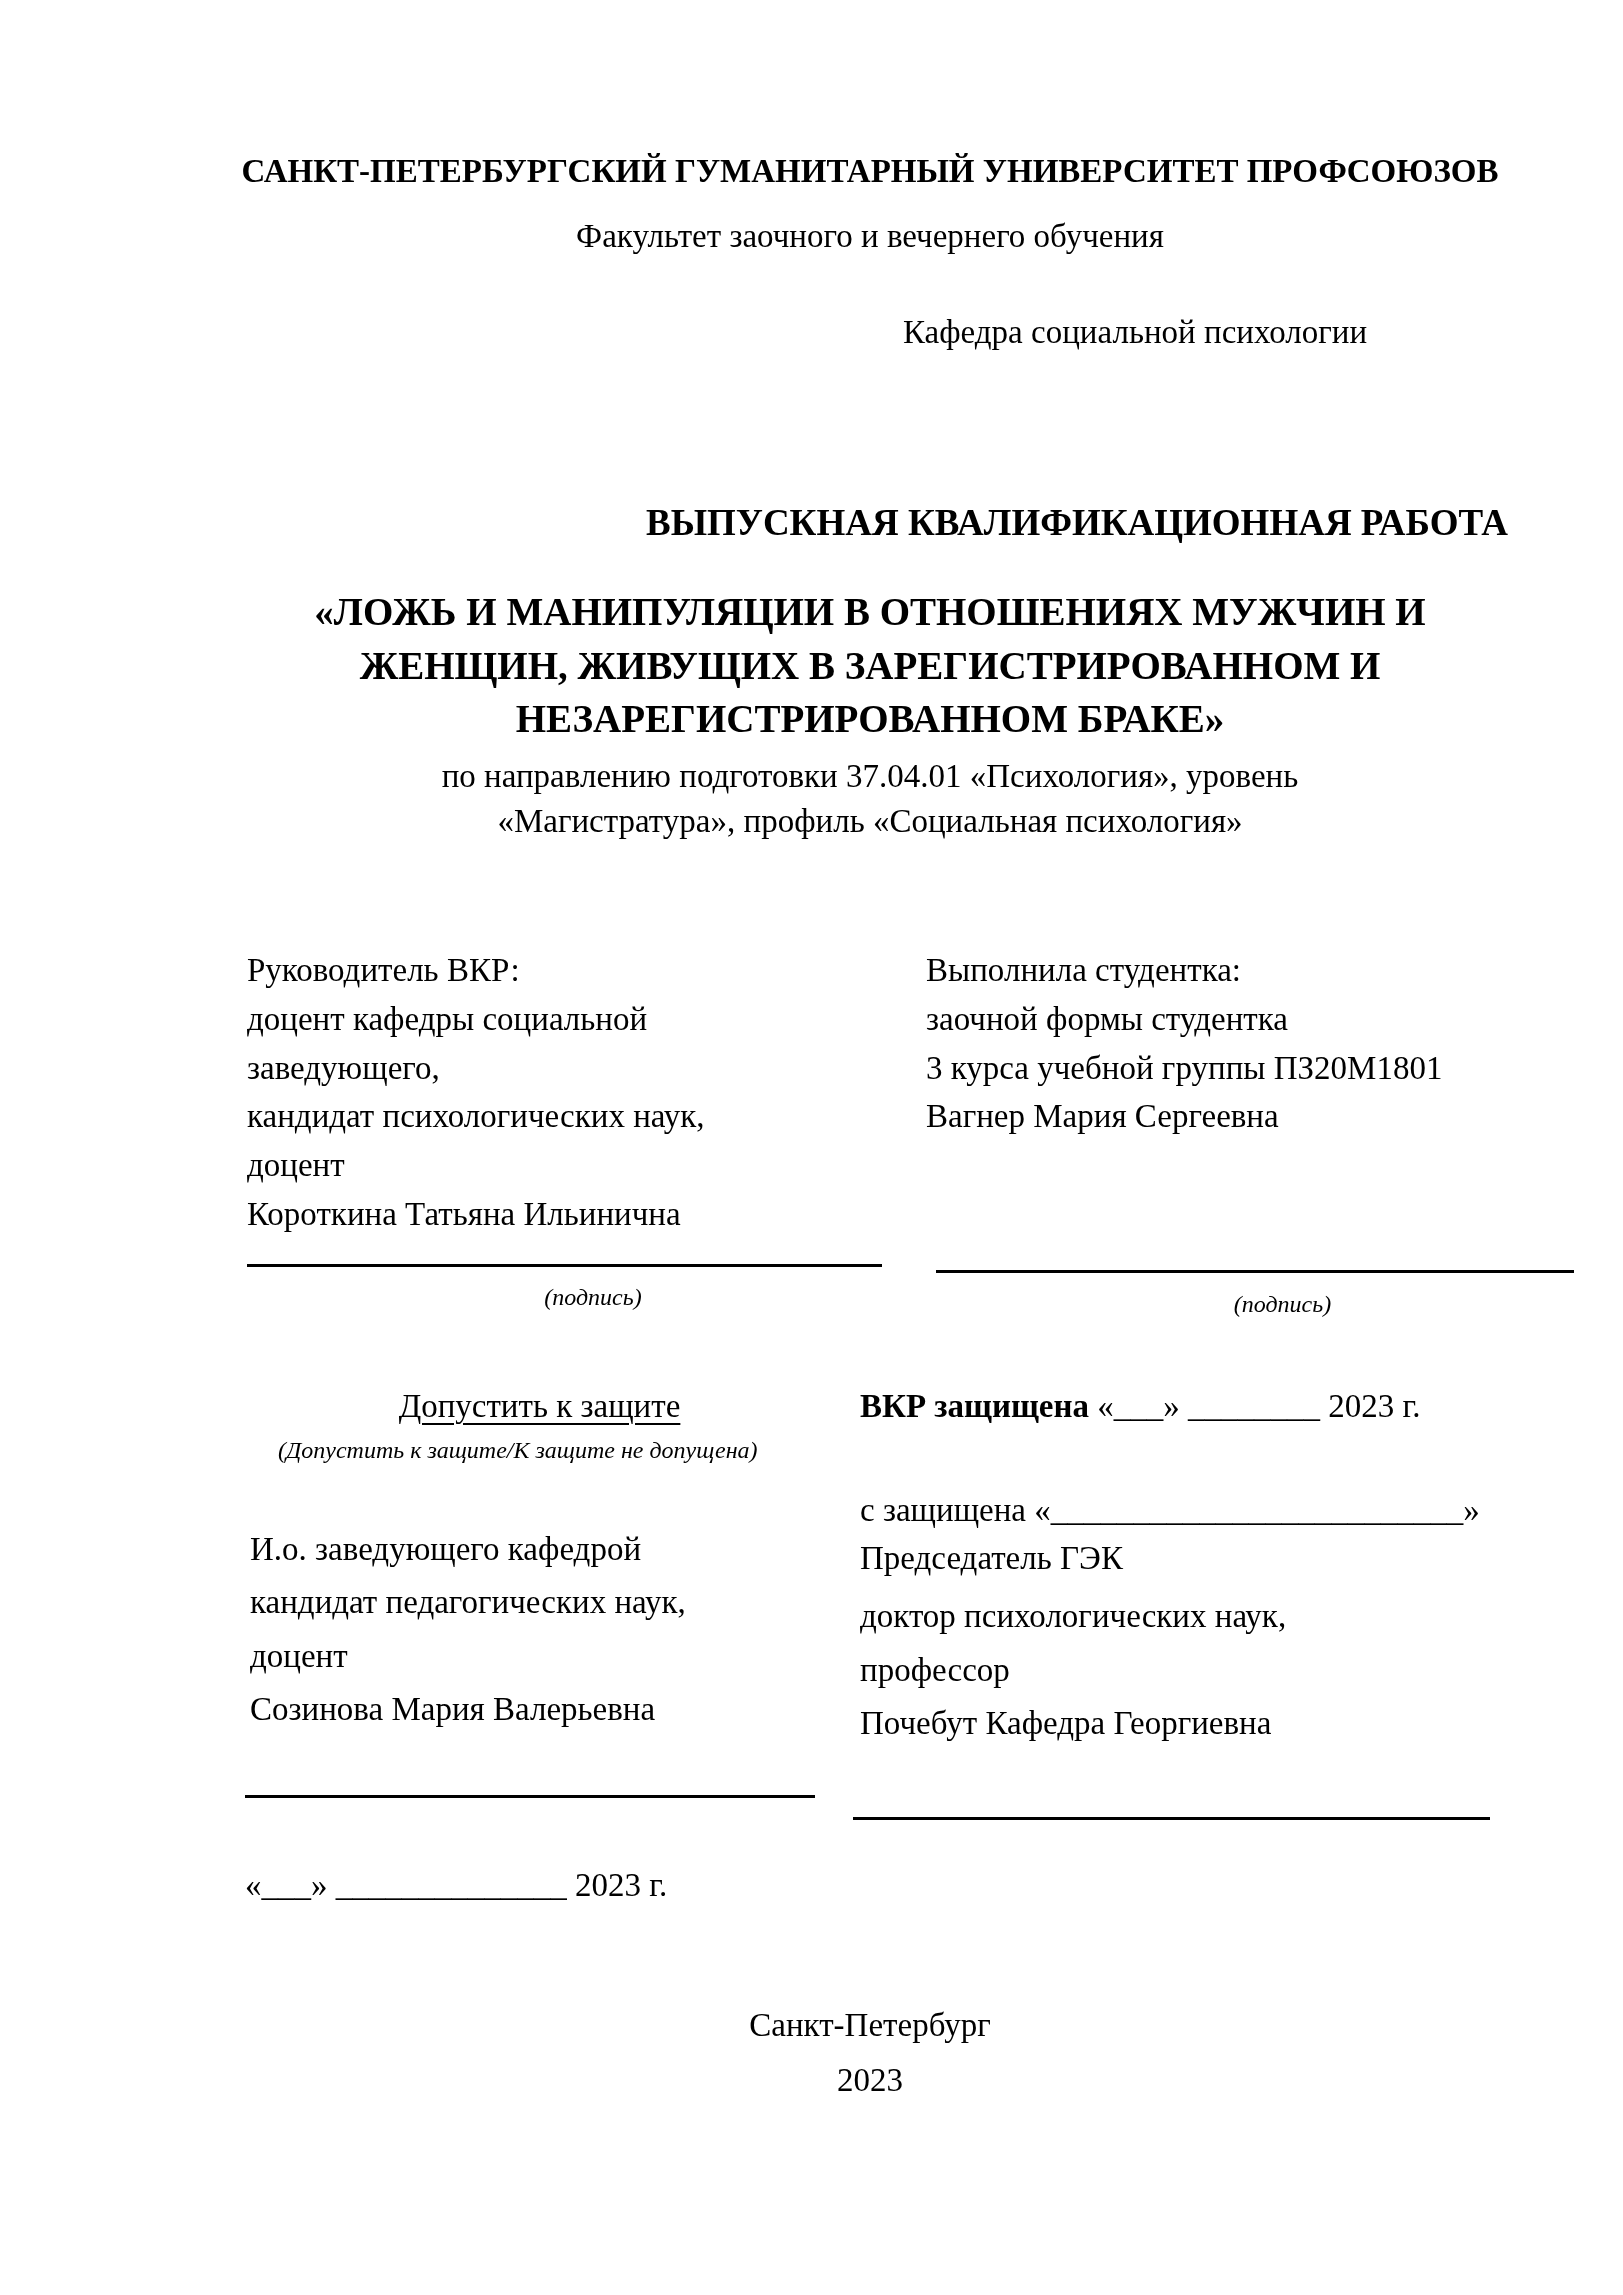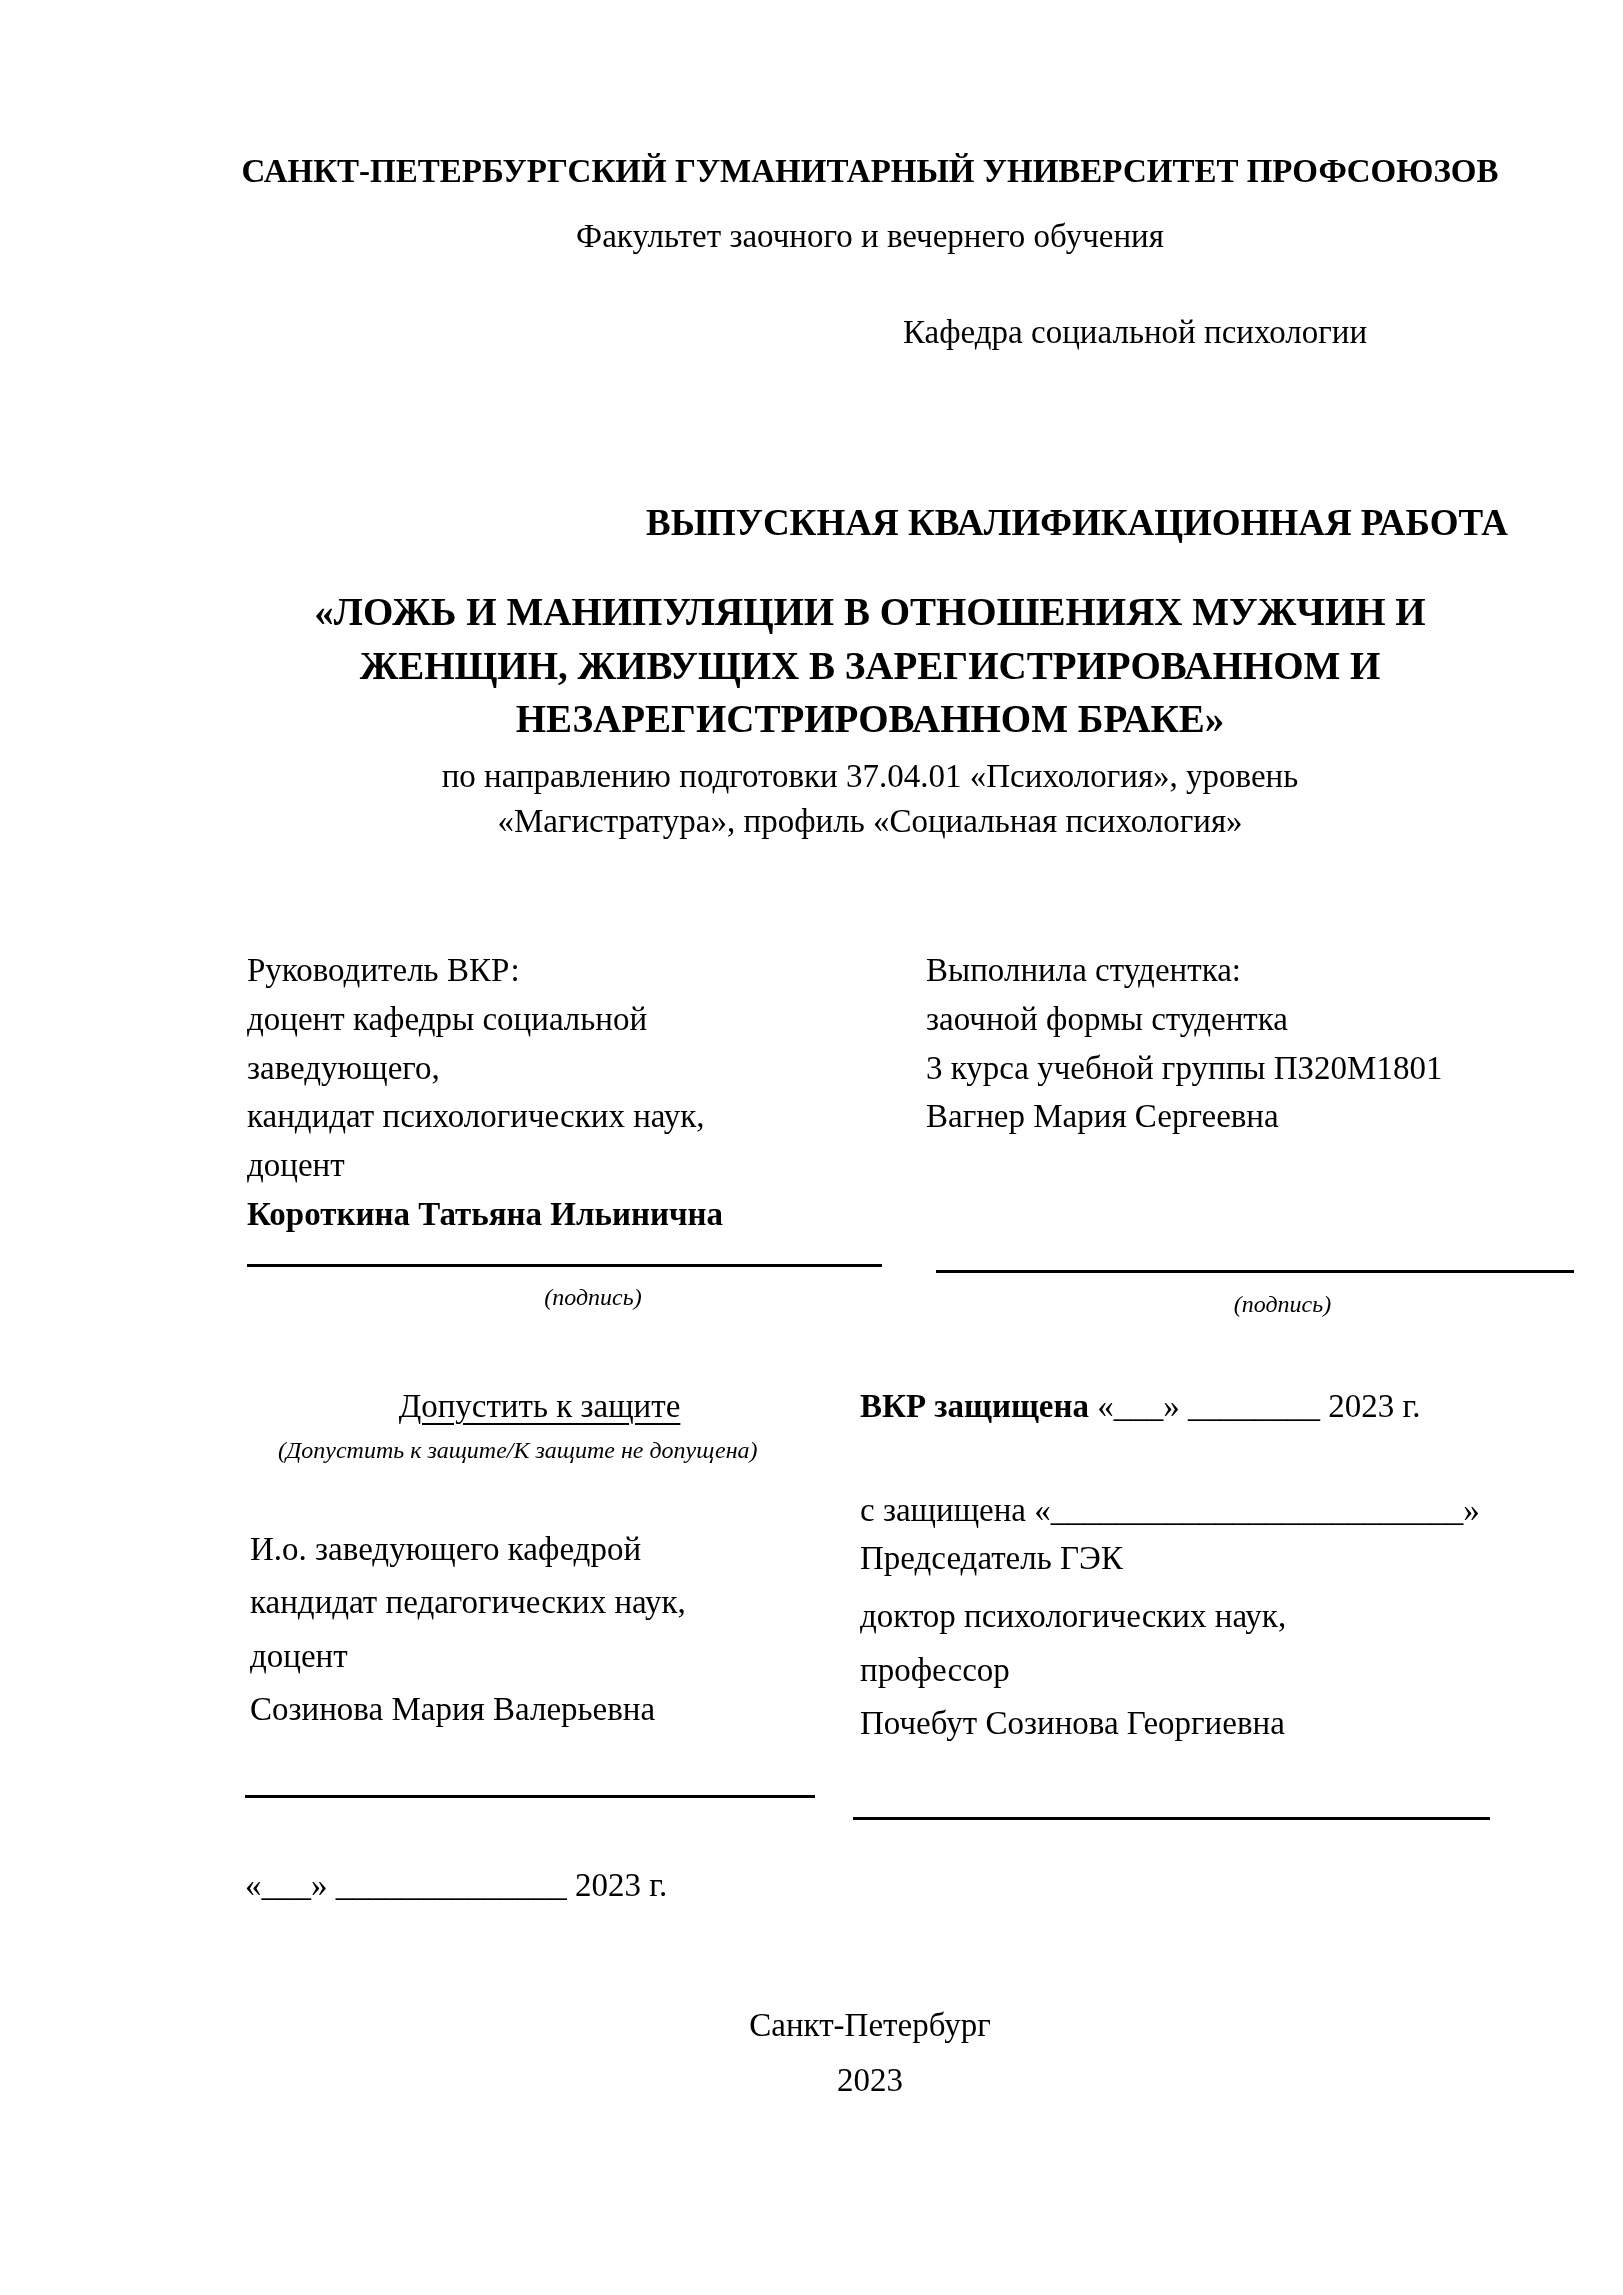--- a/index.html
+++ b/index.html
@@ -37,21 +37,21 @@
   <div class="t center b fs50" style="top:644px;">ЖЕНЩИН, ЖИВУЩИХ В ЗАРЕГИСТРИРОВАННОМ И</div>
   <div class="t center b fs50" style="top:697px;">НЕЗАРЕГИСТРИРОВАННОМ БРАКЕ»</div>
   <div class="t center fs42" style="top:758px;">по направлению подготовки 37.04.01 «Психология», уровень</div>
   <div class="t center fs42" style="top:803px;">«Магистратура», профиль «Социальная психология»</div>
 
   <div class="t fs42" style="top:952px; left:247px;">Руководитель ВКР:</div>
   <div class="t fs42" style="top:1001px; left:247px;">доцент кафедры социальной</div>
   <div class="t fs42" style="top:1050px; left:247px;">заведующего,</div>
   <div class="t fs42" style="top:1098px; left:247px;">кандидат психологических наук,</div>
   <div class="t fs42" style="top:1147px; left:247px;">доцент</div>
-  <div class="t fs42" style="top:1196px; left:247px;font-weight:bold;">Короткина Татьяна Ильинична</div>
+  <div class="t fs42" style="top:1196px; left:247px;">Короткина Татьяна Ильинична</div>
 
   <div class="t fs42" style="top:952px; left:926px;">Выполнила студентка:</div>
   <div class="t fs42" style="top:1001px; left:926px;">заочной формы студентка</div>
   <div class="t fs42" style="top:1050px; left:926px;">3 курса учебной группы ПЗ20М1801</div>
   <div class="t fs42" style="top:1098px; left:926px;">Вагнер Мария Сергеевна</div>
 
   <div class="hr" style="top:1264px; left:247px; width:635px;"></div>
   <div class="hr" style="top:1270px; left:936px; width:638px;"></div>
   <div class="t i fs34" style="top:1284px; left:247px; width:636px; text-align:center;">(подпись)</div>
   <div class="t i fs34" style="top:1291px; left:936px; width:637px; text-align:center;">(подпись)</div>
@@ -61,21 +61,21 @@
   <div class="t fs42" style="top:1531px; left:250px;">И.о. заведующего кафедрой</div>
   <div class="t fs42" style="top:1584px; left:250px;">кандидат педагогических наук,</div>
   <div class="t fs42" style="top:1638px; left:250px;">доцент</div>
   <div class="t fs42" style="top:1691px; left:250px;">Созинова Мария Валерьевна</div>
 
   <div class="t fs42" style="top:1388px; left:860px;"><span class="b">ВКР защищена</span> <span>«___» ________ 2023 г.</span></div>
   <div class="t fs42" style="top:1492px; left:860px;">с защищена «_________________________»</div>
   <div class="t fs42" style="top:1540px; left:860px;">Председатель ГЭК</div>
   <div class="t fs42" style="top:1598px; left:860px;">доктор психологических наук,</div>
   <div class="t fs42" style="top:1652px; left:860px;">профессор</div>
-  <div class="t fs42" style="top:1705px; left:860px;">Почебут Созинова Георгиевна</div>
+  <div class="t fs42" style="top:1705px; left:860px;">Почебут Кафедра Георгиевна</div>
 
   <div class="hr" style="top:1795px; left:245px; width:570px;"></div>
   <div class="hr" style="top:1817px; left:853px; width:637px;"></div>
 
   <div class="t fs42" style="top:1867px; left:245px;">«___» ______________ 2023 г.</div>
 
   <div class="t center fs42" style="top:2007px;">Санкт-Петербург</div>
   <div class="t center fs42" style="top:2062px;">2023</div>
 
 </div>

